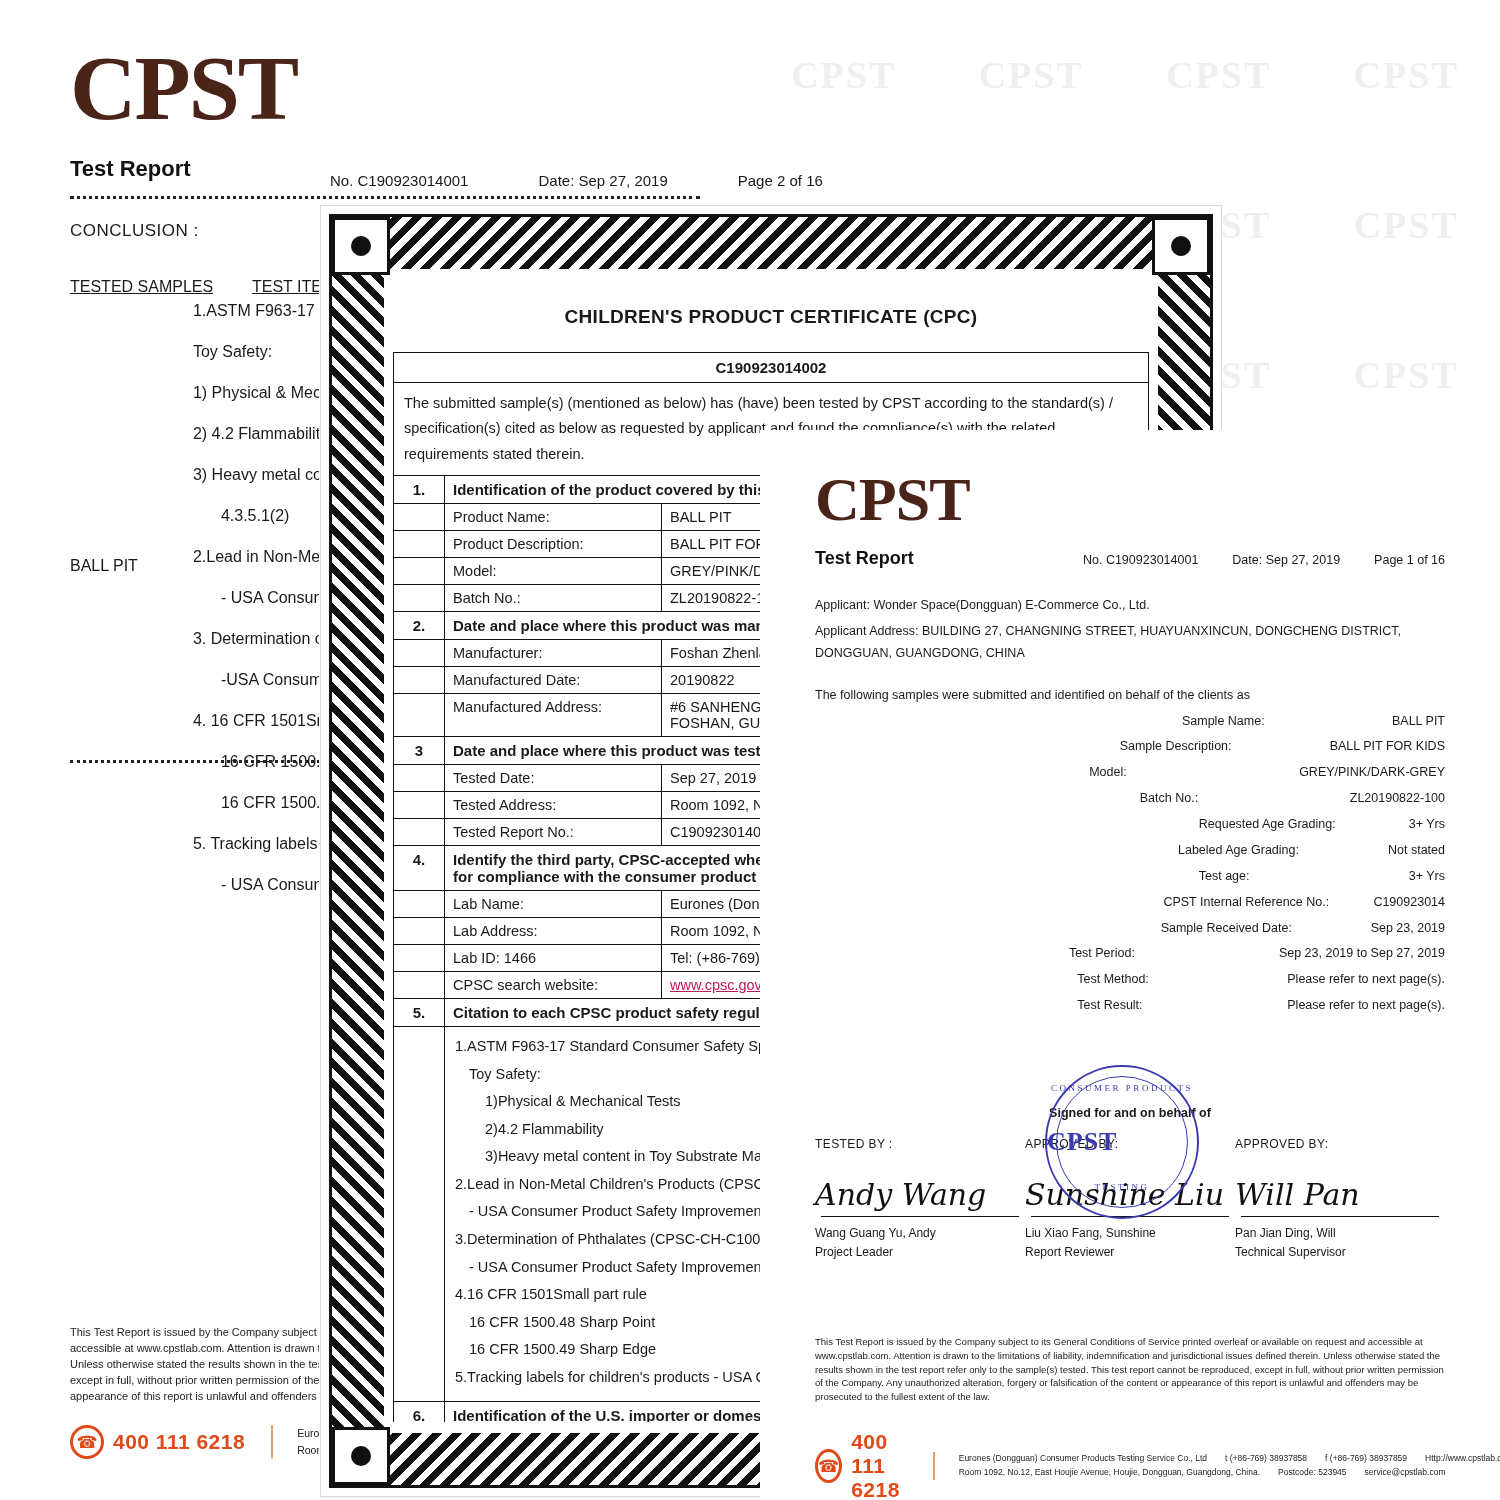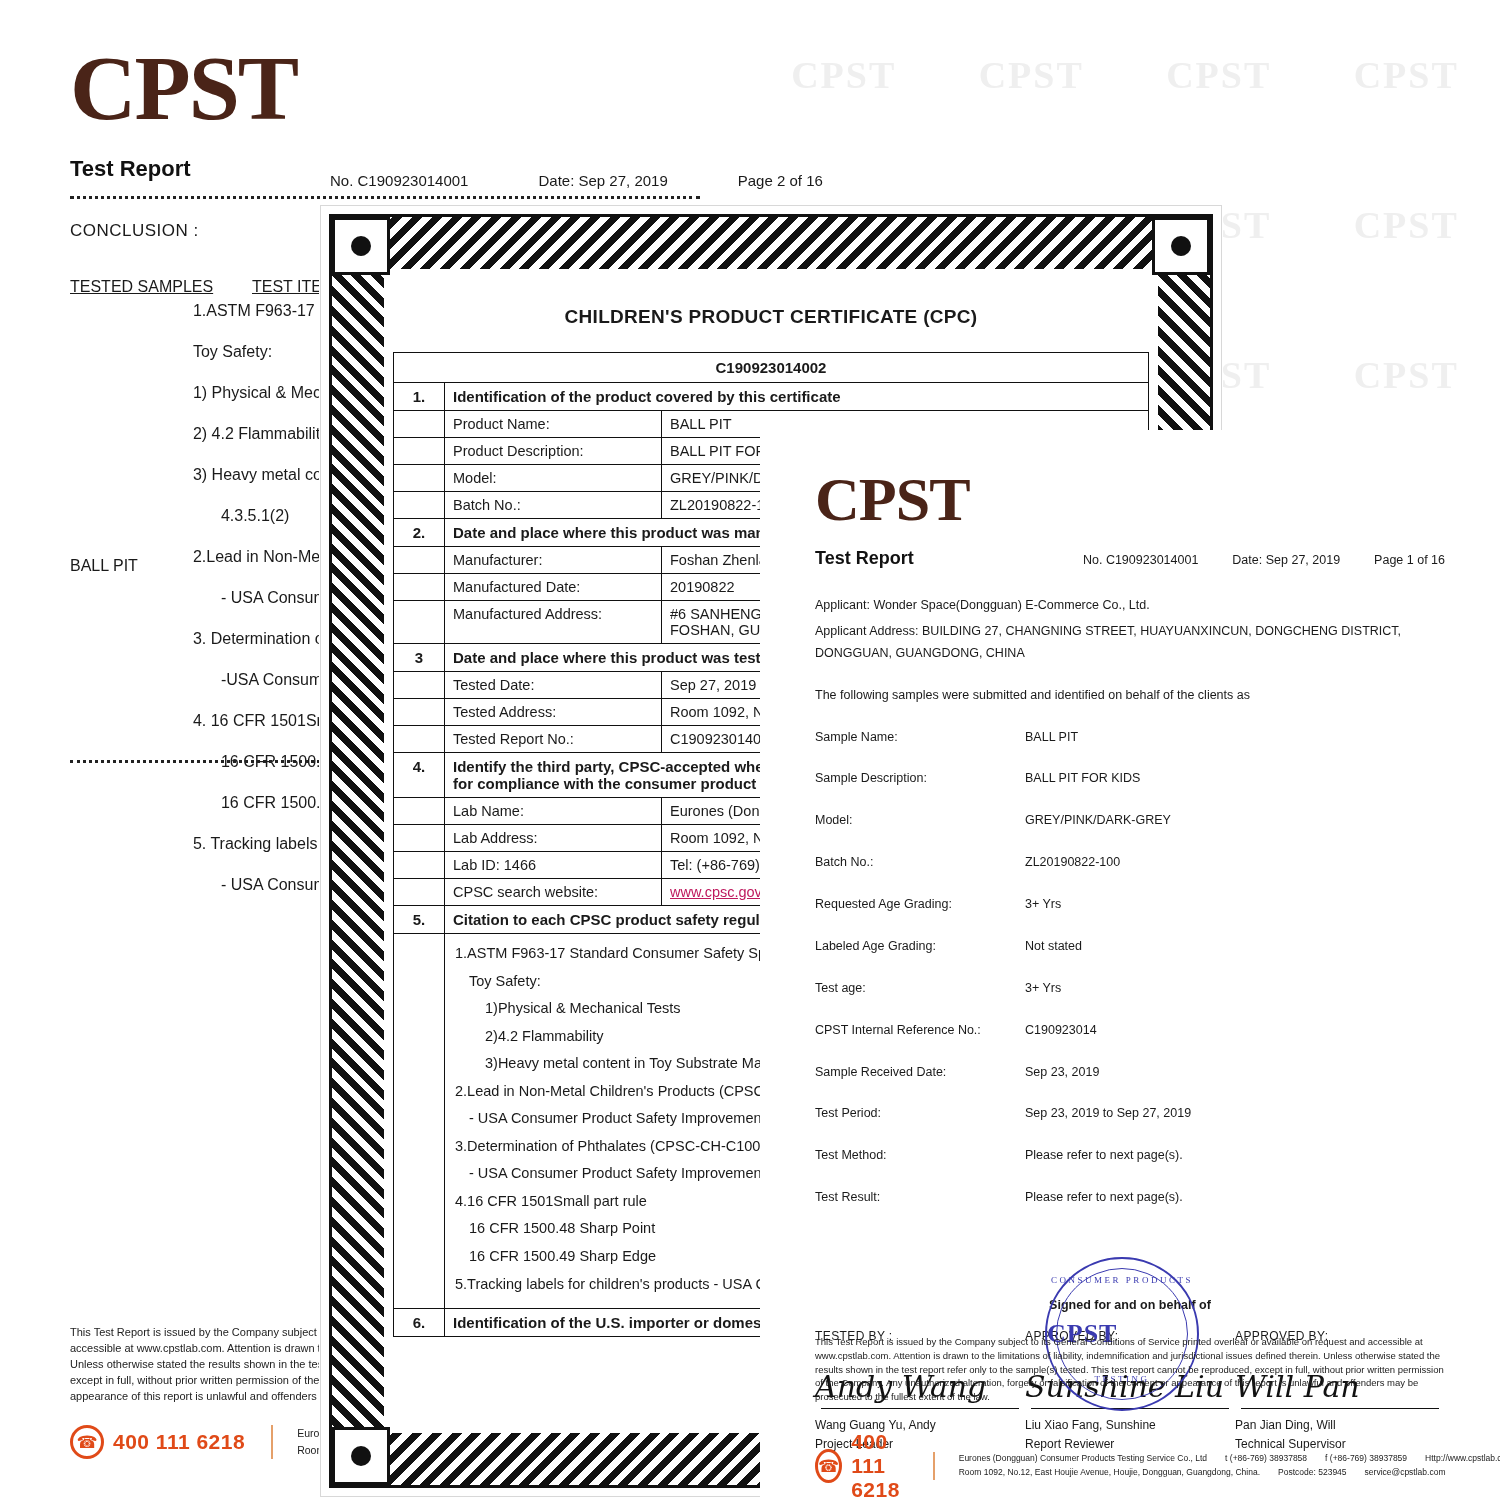--- a/index.html
+++ b/index.html
@@ -115,21 +115,21 @@
   #page-front{
     left:760px;top:430px;width:740px;height:1070px;z-index:3;background:#fff;
   }
   #page-front .cpst-logo{font-size:62px;margin:38px 0 0 55px;letter-spacing:-1px;}
   .fr-head{margin:18px 55px 0 55px;display:flex;align-items:baseline;justify-content:space-between;}
   .fr-head .tr-title{font-size:18px;}
   .fr-meta{font-size:12.5px;display:flex;gap:34px;}
   .fr-body{margin:26px 55px 0 55px;font-size:12.5px;line-height:1.75;}
   .fr-body .appl{margin-bottom:4px;}
   .fr-note{margin-top:20px;}
-  .kv{display:flex;margin-top:20px;}
+  .kv{display:flex;margin-top:4px;justify-content:flex-end;}
   .kv .k{width:210px;}
   .sig-area{position:relative;margin:48px 55px 0 55px;}
   .stamp{
     position:absolute;left:230px;top:-38px;width:150px;height:150px;border-radius:50%;
     border:2.5px solid #3a3ab0;color:#3a3ab0;
     display:flex;align-items:center;justify-content:flex-start;
     font-family:"Liberation Serif", serif;
   }
   .stamp:after{
     content:"";position:absolute;inset:9px;border-radius:50%;border:1.5px solid #3a3ab0;
@@ -310,20 +310,23 @@
     </div>
 
   <div class="cpc-inner">
     <div class="cpc-title">CHILDREN'S PRODUCT CERTIFICATE (CPC)</div>
 
     <table class="cpc">
       <tbody>
           <tr>
             <td colspan="3" class="cpc-num">C190923014002</td>
           </tr>
+      <tr>
+            <td colspan="3" class="paratext">The submitted sample(s) (mentioned as below) has (have) been tested by CPST according to the standard(s) / specification(s) cited as below as requested by applicant and found the compliance(s) with the related requirements stated therein.</td>
+          </tr>
 
       <tr class="sec-row">
         <td class="sec-idx">1.</td>
         <td colspan="2">Identification of the product covered by this certificate</td>
       </tr>
       <tr>
             <td></td>
             <td class="lbl">Product Name:</td>
             <td>BALL PIT</td>
           </tr>

